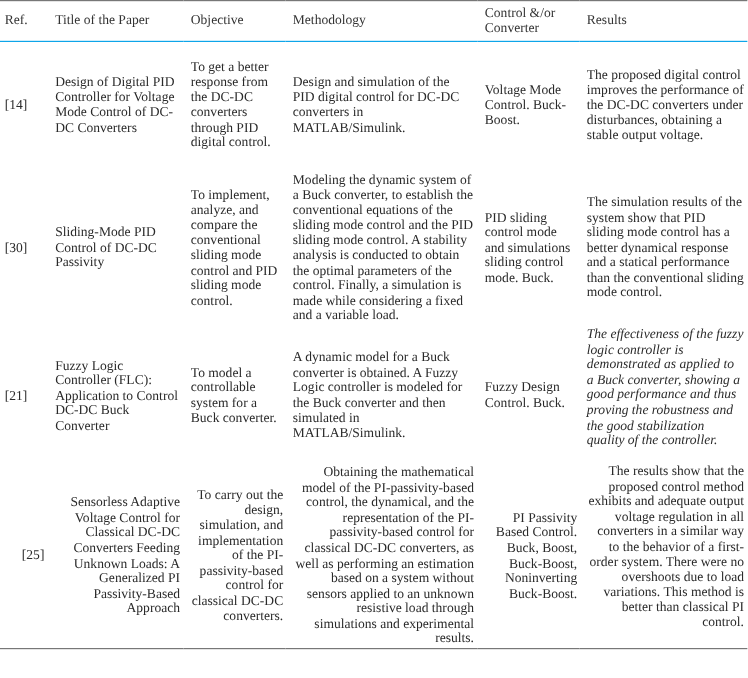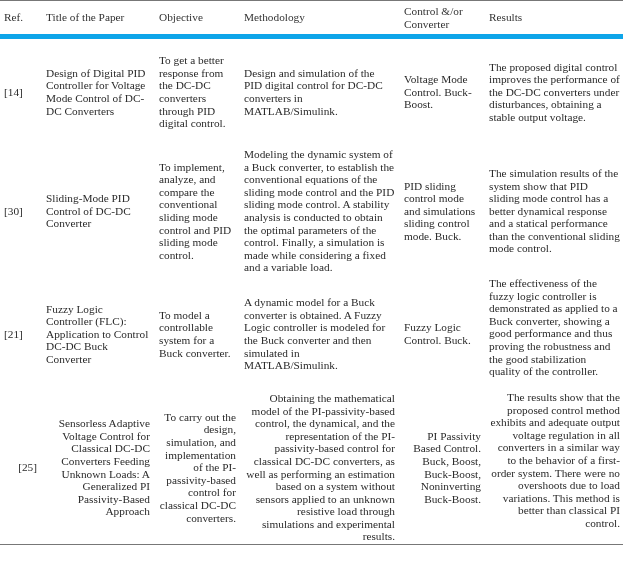--- a/index.html
+++ b/index.html
@@ -4,32 +4,32 @@
 <style>
   html, body { margin: 0; padding: 0; background: #ffffff; }
   body { width: 623px; height: 565px; overflow: hidden; font-family: "DejaVu Serif", "Liberation Serif", serif; color: #2a2a2a; }
   table { border-collapse: collapse; width: 623px; table-layout: fixed; font-family: "Liberation Serif", "DejaVu Serif", serif; font-size: 11.3px; line-height: 12.6px; }
   col.c-ref { width: 40px; }
   col.c-title { width: 113px; }
   col.c-obj { width: 85px; }
   col.c-meth { width: 160px; }
   col.c-ctrl { width: 85px; }
   col.c-res { width: 140px; }
-  thead tr { border-top: 1px solid #777; border-bottom: 5px solid #0ea5e9; }
+  thead tr { border-top: 1px solid #777; border-bottom: 1px solid #0ea5e9; }
   th { font-weight: normal; text-align: left; vertical-align: middle; padding: 3px 4px 3px 6px; height: 27px; color: #333; }
   th.ref { padding-left: 4px; }
   tbody tr:last-child { border-bottom: 1px solid #777; }
   td { vertical-align: middle; padding: 0 3px 0 6px; color: #2a2a2a; }
   td.ref { padding-left: 4px; }
   tr.r1 td { height: 106px; }
   tr.r2 td { height: 132px; margin-top: 44px; }
   tr.r3 td { height: 114px; }
   tr.r4 td { height: 153px; padding-top: 0; text-align: right; }
   tr.r4 td.res { vertical-align: top; padding-top: 0; }
-  tr.r3 td.res { vertical-align: top; padding-top: 0; }
+  tr.r3 td.res { vertical-align: top; padding-top: 0; font-style: italic; }
   td.obj, td.ctrl { padding-right: 2px; }
 </style>
 </head>
 <body>
 
 <table>
   <colgroup>
     <col class="c-ref">
       <col class="c-title">
       <col class="c-obj">
@@ -51,32 +51,32 @@
     <tr class="r1">
       <td class="ref">[14]</td>
       <td>Design of Digital PID Controller for Voltage Mode Control of DC-DC Converters</td>
       <td class="obj">To get a better response from the DC-DC converters through PID digital control.</td>
       <td>Design and simulation of the PID digital control for DC-DC converters in MATLAB/Simulink.</td>
       <td class="ctrl">Voltage Mode Control. Buck-Boost.</td>
       <td class="res">The proposed digital control improves the performance of the DC-DC converters under disturbances, obtaining a stable output voltage.</td>
     </tr>
     <tr class="r2">
       <td class="ref">[30]</td>
-      <td>Sliding-Mode PID Control of DC-DC Converter</td>
+      <td>Sliding-Mode PID Control of DC-DC Passivity</td>
       <td class="obj">To implement, analyze, and compare the conventional sliding mode control and PID sliding mode control.</td>
       <td>Modeling the dynamic system of a Buck converter, to establish the conventional equations of the sliding mode control and the PID sliding mode control. A stability analysis is conducted to obtain the optimal parameters of the control. Finally, a simulation is made while considering a fixed and a variable load.</td>
       <td class="ctrl">PID sliding control mode and simulations sliding control mode. Buck.</td>
       <td class="res">The simulation results of the system show that PID sliding mode control has a better dynamical response and a statical performance than the conventional sliding mode control.</td>
     </tr>
     <tr class="r3">
       <td class="ref">[21]</td>
       <td>Fuzzy Logic Controller (FLC): Application to Control DC-DC Buck Converter</td>
       <td class="obj">To model a controllable system for a Buck converter.</td>
       <td>A dynamic model for a Buck converter is obtained. A Fuzzy Logic controller is modeled for the Buck converter and then simulated in MATLAB/Simulink.</td>
-      <td class="ctrl">Fuzzy Logic Control. Buck.</td>
+      <td class="ctrl">Fuzzy Design Control. Buck.</td>
       <td class="res">The effectiveness of the fuzzy logic controller is demonstrated as applied to a Buck converter, showing a good performance and thus proving the robustness and the good stabilization quality of the controller.</td>
     </tr>
     <tr class="r4">
       <td class="ref">[25]</td>
       <td>Sensorless Adaptive Voltage Control for Classical DC-DC Converters Feeding Unknown Loads: A Generalized PI Passivity-Based Approach</td>
       <td class="obj">To carry out the design, simulation, and implementation of the PI-passivity-based control for classical DC-DC converters.</td>
       <td>Obtaining the mathematical model of the PI-passivity-based control, the dynamical, and the representation of the PI-passivity-based control for classical DC-DC converters, as well as performing an estimation based on a system without sensors applied to an unknown resistive load through simulations and experimental results.</td>
       <td class="ctrl">PI Passivity Based Control. Buck, Boost, Buck-Boost, Noninverting Buck-Boost.</td>
       <td class="res">The results show that the proposed control method exhibits and adequate output voltage regulation in all converters in a similar way to the behavior of a first-order system. There were no overshoots due to load variations. This method is better than classical PI control.</td>
     </tr>

